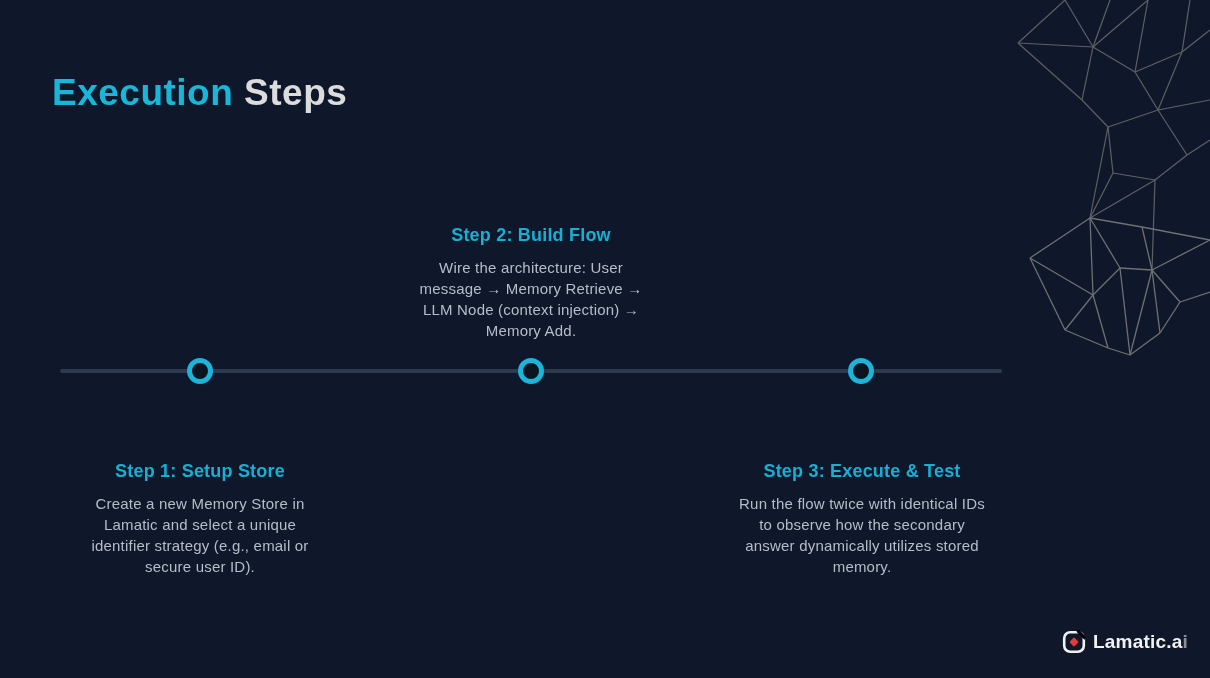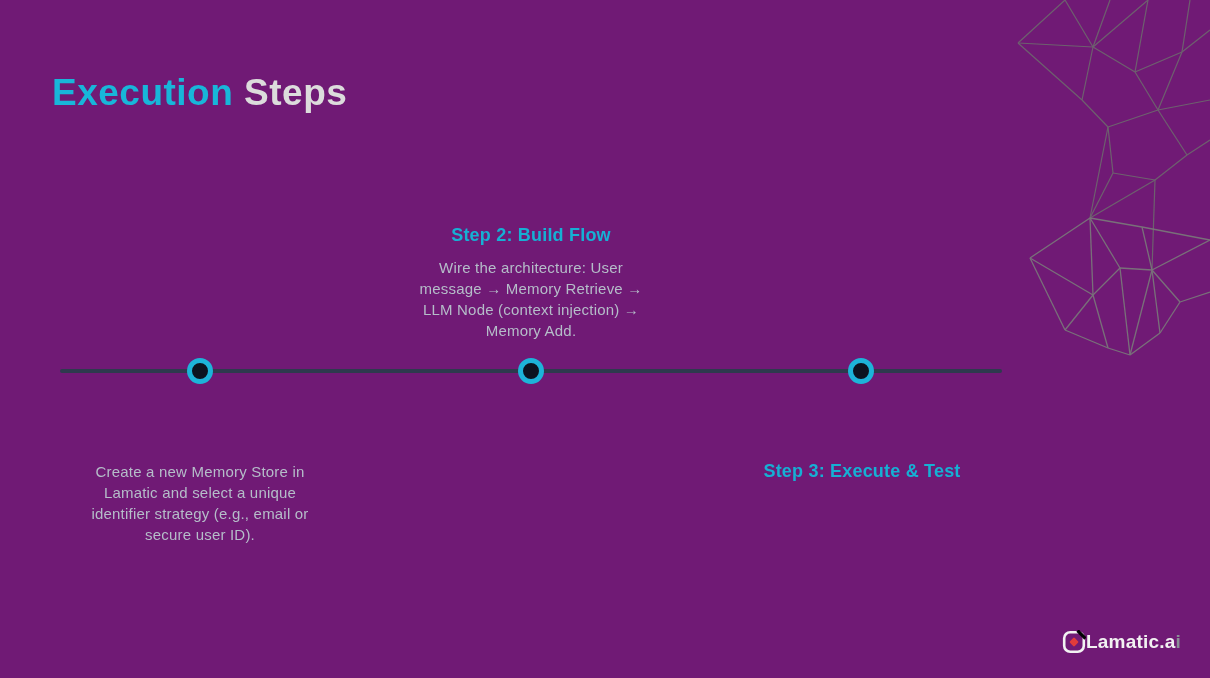--- a/index.html
+++ b/index.html
@@ -1,21 +1,21 @@
 <!DOCTYPE html>
 <html><head>
 <meta charset="utf-8">
 <style>
   * { margin: 0; padding: 0; box-sizing: border-box; }
   html, body { background: #000; }
   .slide {
     position: relative;
     width: 1210px;
     height: 678px;
-    background: #701a75;
+    background: #0f172a;
     overflow: hidden;
     font-family: "Liberation Sans", "DejaVu Sans", sans-serif;
   }
 
   
   .title {
     position: absolute;
     left: 52px;
     top: 72px;
     font-size: 37px;
@@ -81,20 +81,21 @@
     pointer-events: none;
   }
 
   
   .logo {
     position: absolute;
     left: 1062px;
     top: 630px;
     display: flex;
     align-items: center;
+    gap: 7px;
   }
   .logo-text {
     font-size: 19px;
     font-weight: 700;
     letter-spacing: 0.2px;
     white-space: nowrap;
   }
   .logo-text .main { color: #f2f2f2; }
   .logo-text .tail { color: #8a8f96; }
 </style>
@@ -164,25 +165,27 @@
     <h3>Step 2: Build Flow</h3>
     <p>Wire the architecture: User message → Memory Retrieve → LLM Node (context injection) → Memory Add.</p>
   </div>
 
   <div class="timeline-line"></div>
   <div class="timeline-node node-1"></div>
   <div class="timeline-node node-2"></div>
   <div class="timeline-node node-3"></div>
 
   <div class="step step-1">
+    <h3>Step 1: Setup Store</h3>
     <p>Create a new Memory Store in Lamatic and select a unique identifier strategy (e.g., email or secure user ID).</p>
   </div>
 
   <div class="step step-3">
     <h3>Step 3: Execute &amp; Test</h3>
+    <p>Run the flow twice with identical IDs to observe how the secondary answer dynamically utilizes stored memory.</p>
   </div>
 
   <div class="logo">
     <svg width="24" height="24" viewBox="0 0 24 24" fill="none">
       <rect x="2.2" y="2.2" width="19.6" height="19.6" rx="6" stroke="#f2f2f2" stroke-width="2.6"></rect>
       <line x1="15.5" y1="0.5" x2="23.5" y2="8.5" stroke="#020204" stroke-width="3.2"></line>
       <rect x="8.6" y="8.6" width="6.8" height="6.8" rx="1.2" transform="rotate(45 12 12)" fill="#e13b3b"></rect>
     </svg>
     <div class="logo-text"><span class="main">Lamatic.a</span><span class="tail">i</span></div>
   </div>

